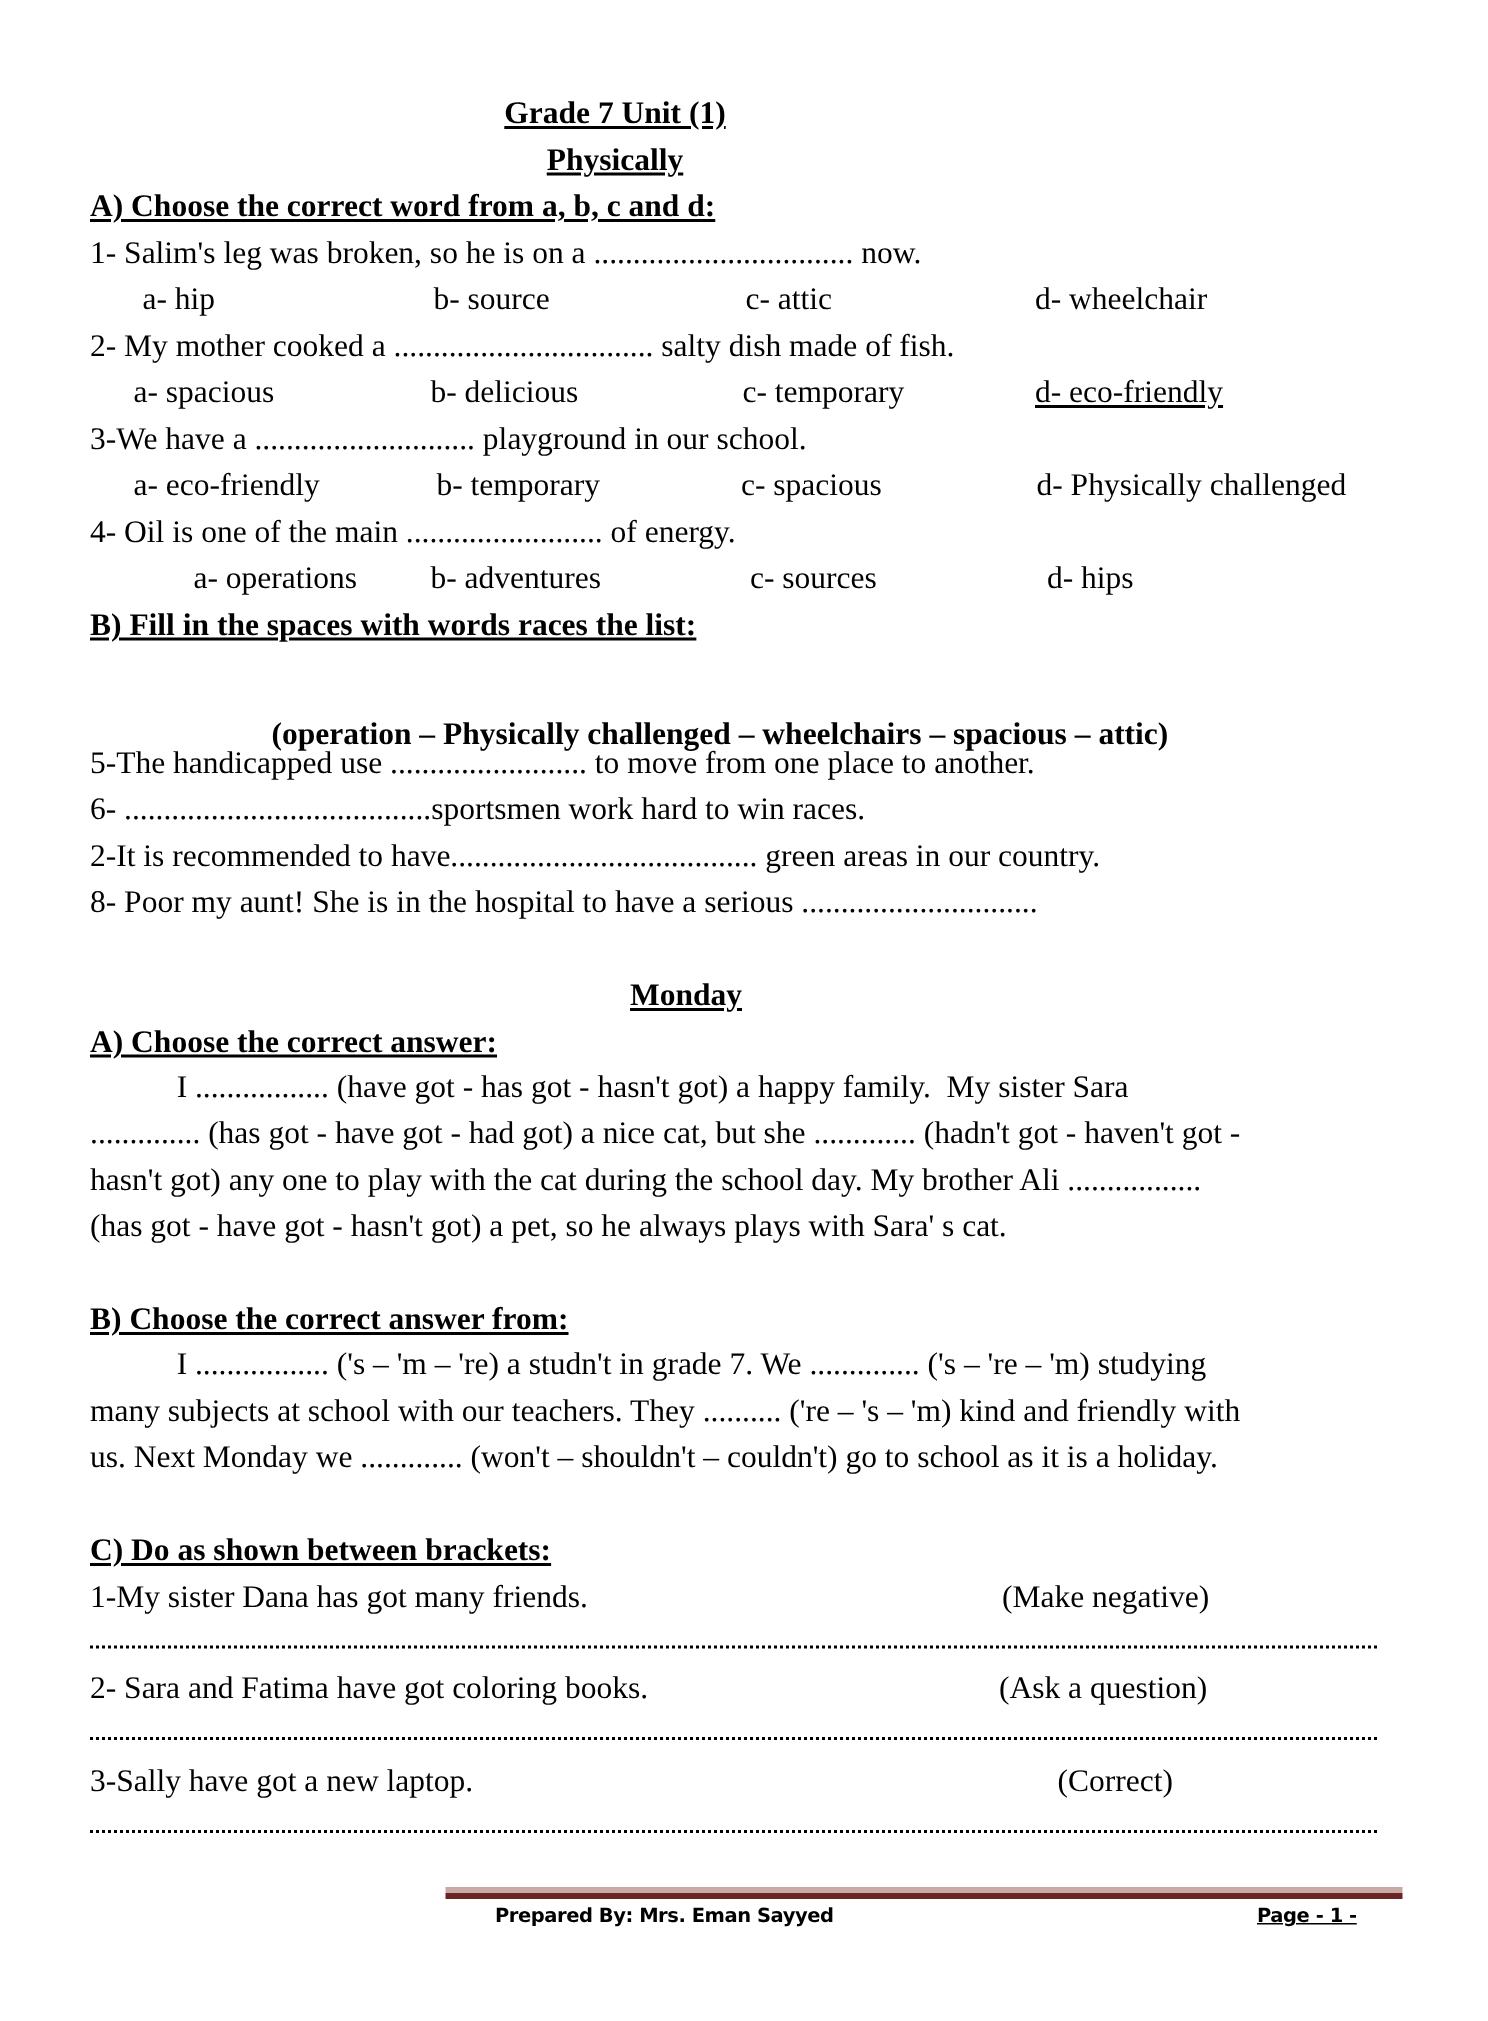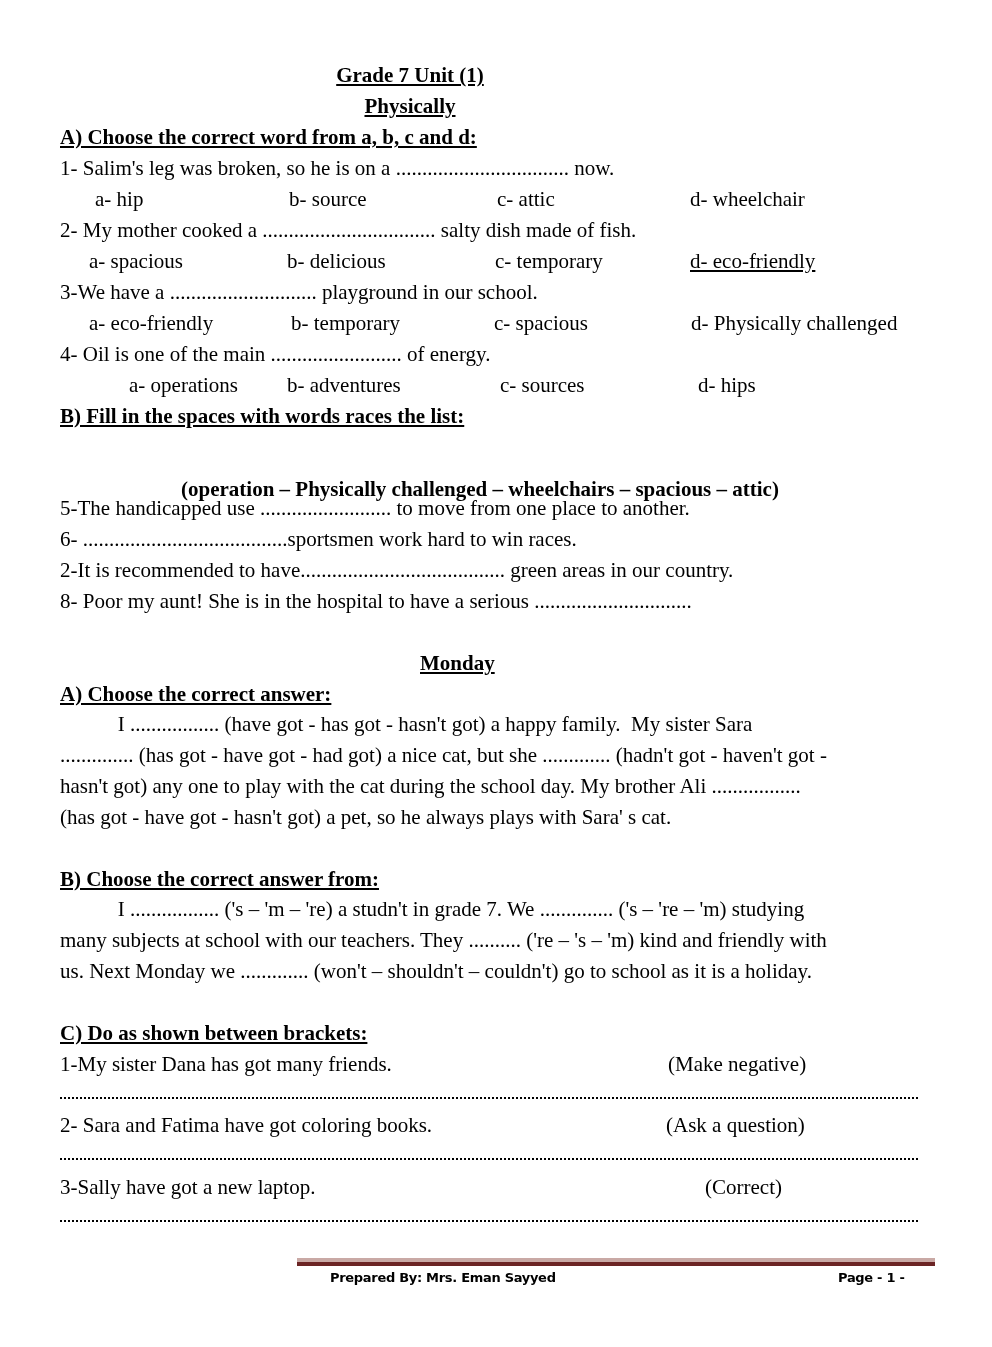--- a/index.html
+++ b/index.html
@@ -78,13 +78,13 @@
 <div class="opt" style="top:1113px;left:666px;">(Ask a question)</div>
 <div class="ans" style="top:1156px;"></div>
 
 <div class="line" style="top:1175px;">3-Sally have got a new laptop.</div>
 <div class="opt" style="top:1175px;left:705px;">(Correct)</div>
 <div class="ans" style="top:1218px;"></div>
 
 <div class="footer-bar1"></div>
 <div class="footer-bar2"></div>
 <div class="footer-text" style="left:330px;">Prepared By: Mrs. Eman Sayyed</div>
-<div class="footer-text" style="left:838px;">Page - 1 -</div>
+<div class="footer-text" style="left:838px;text-decoration:underline;">Page - 1 -</div>
 
 </body></html>

